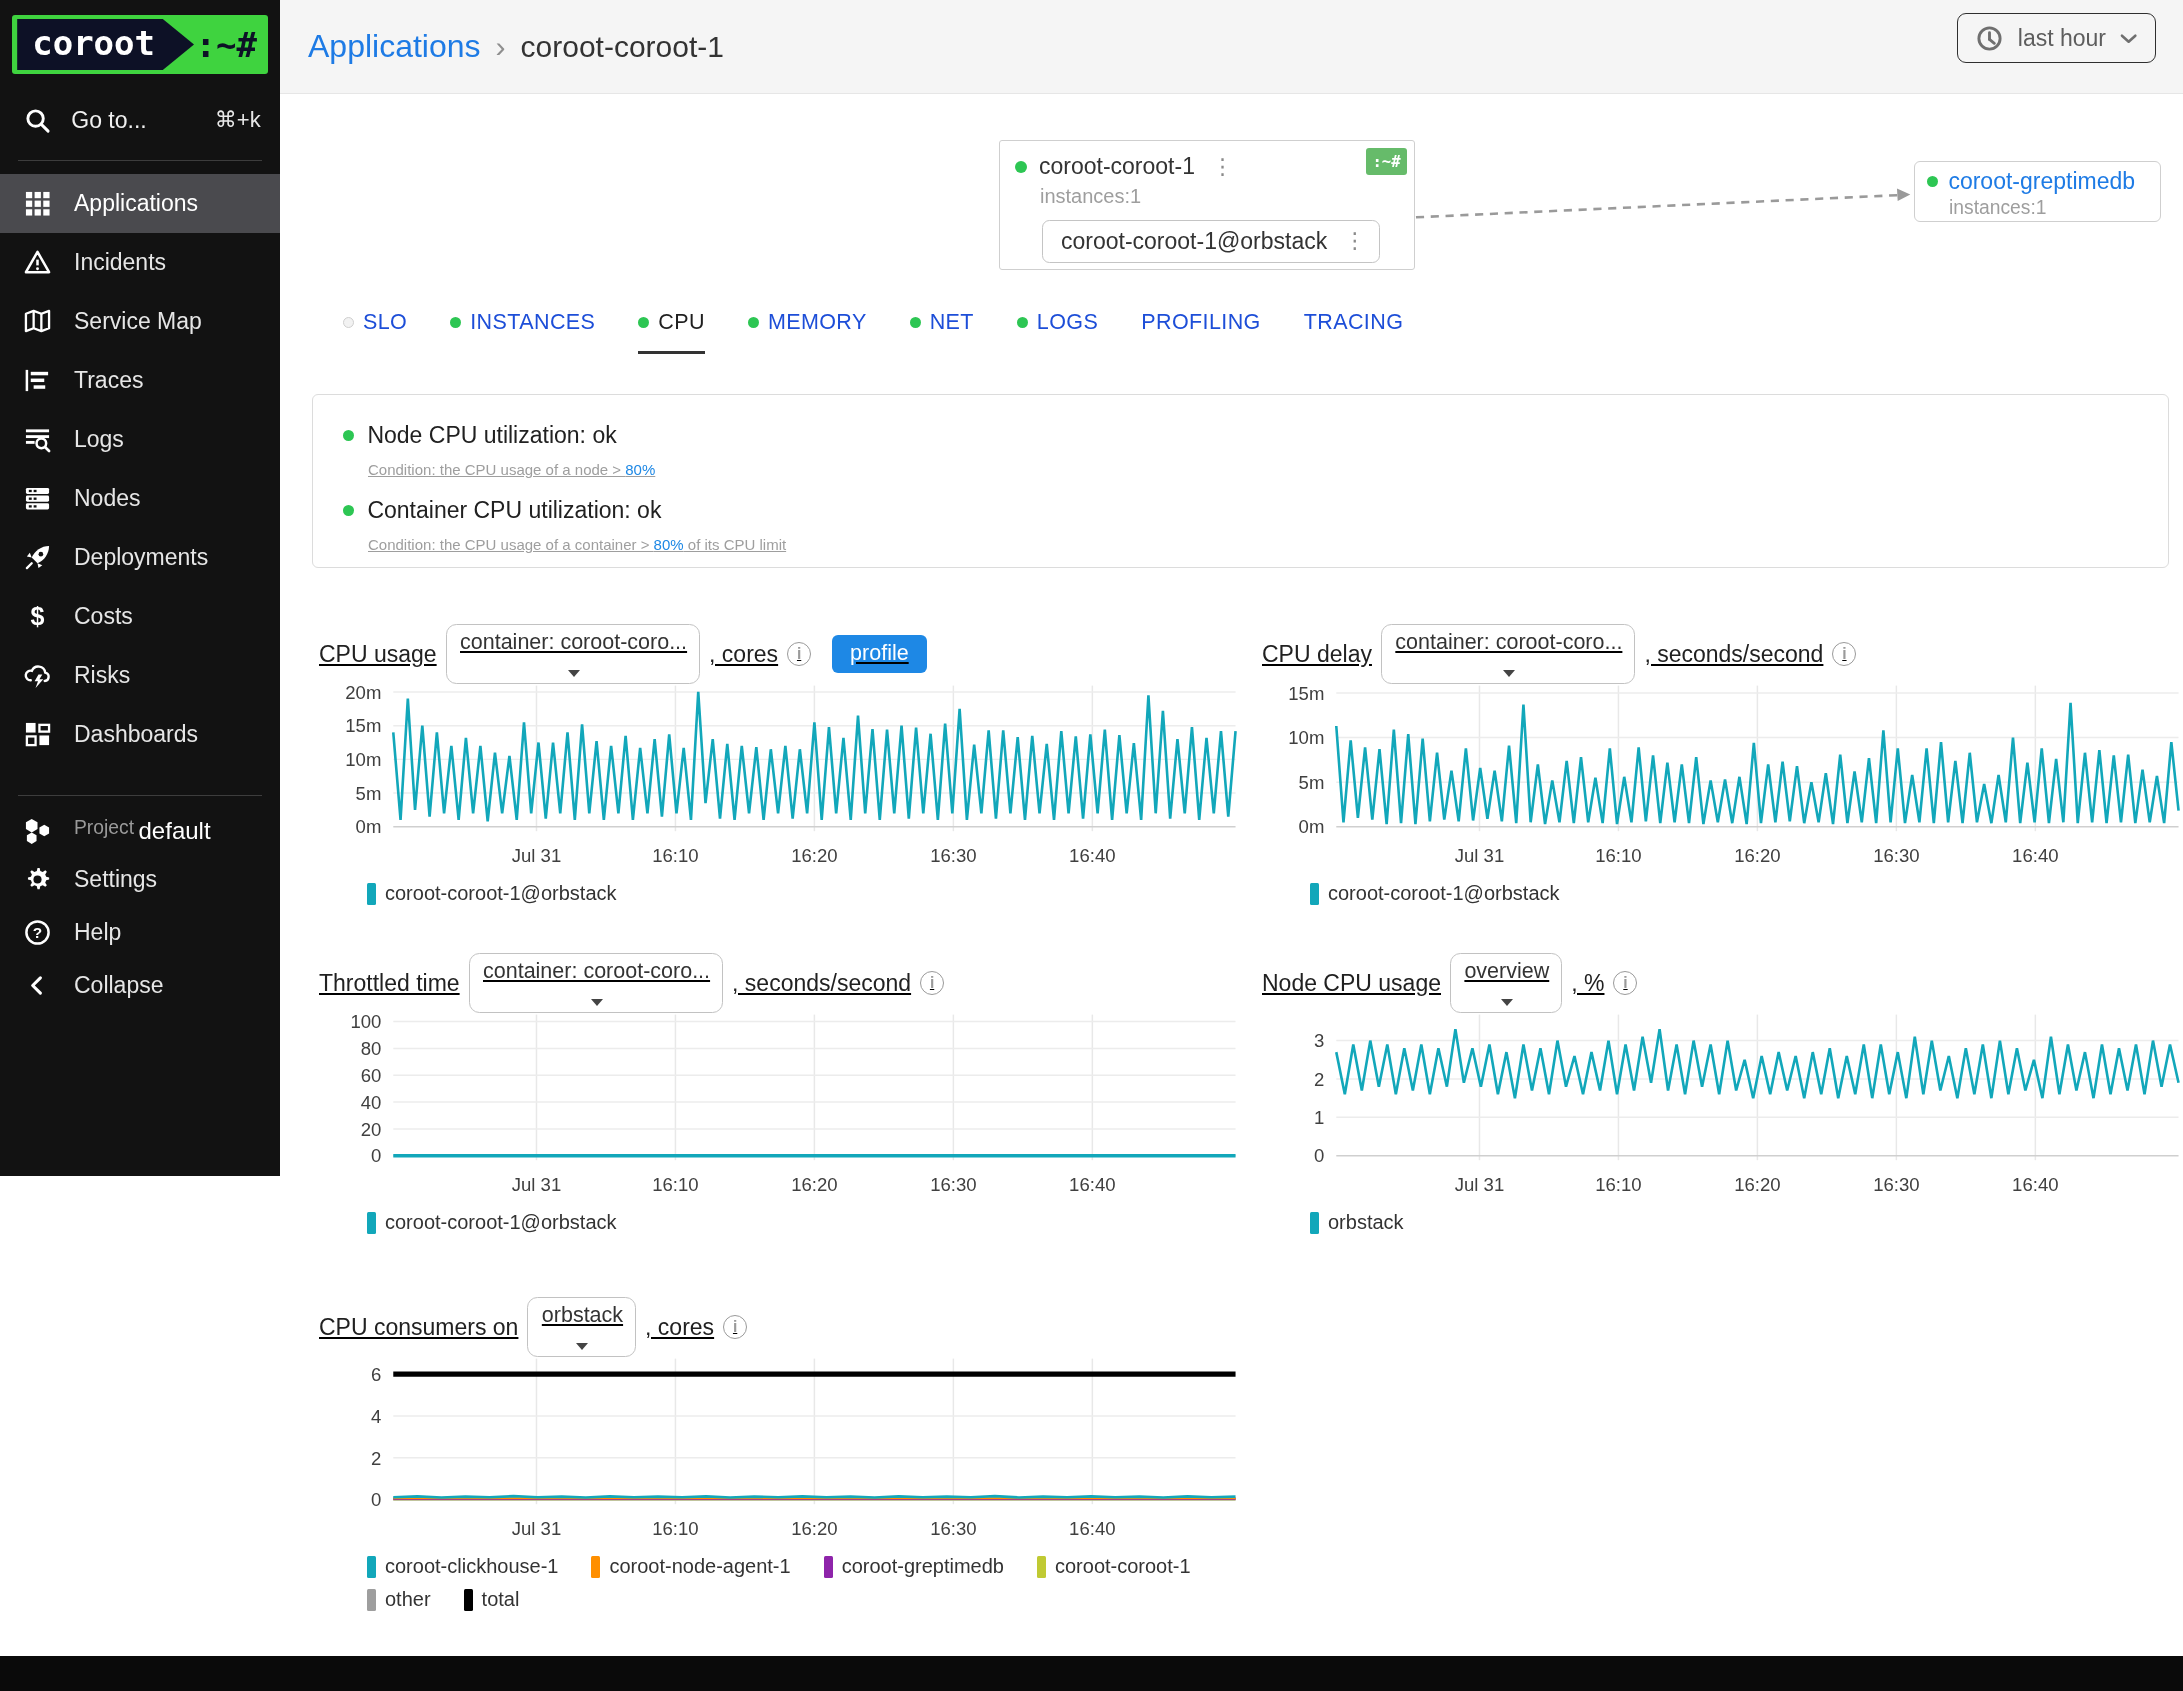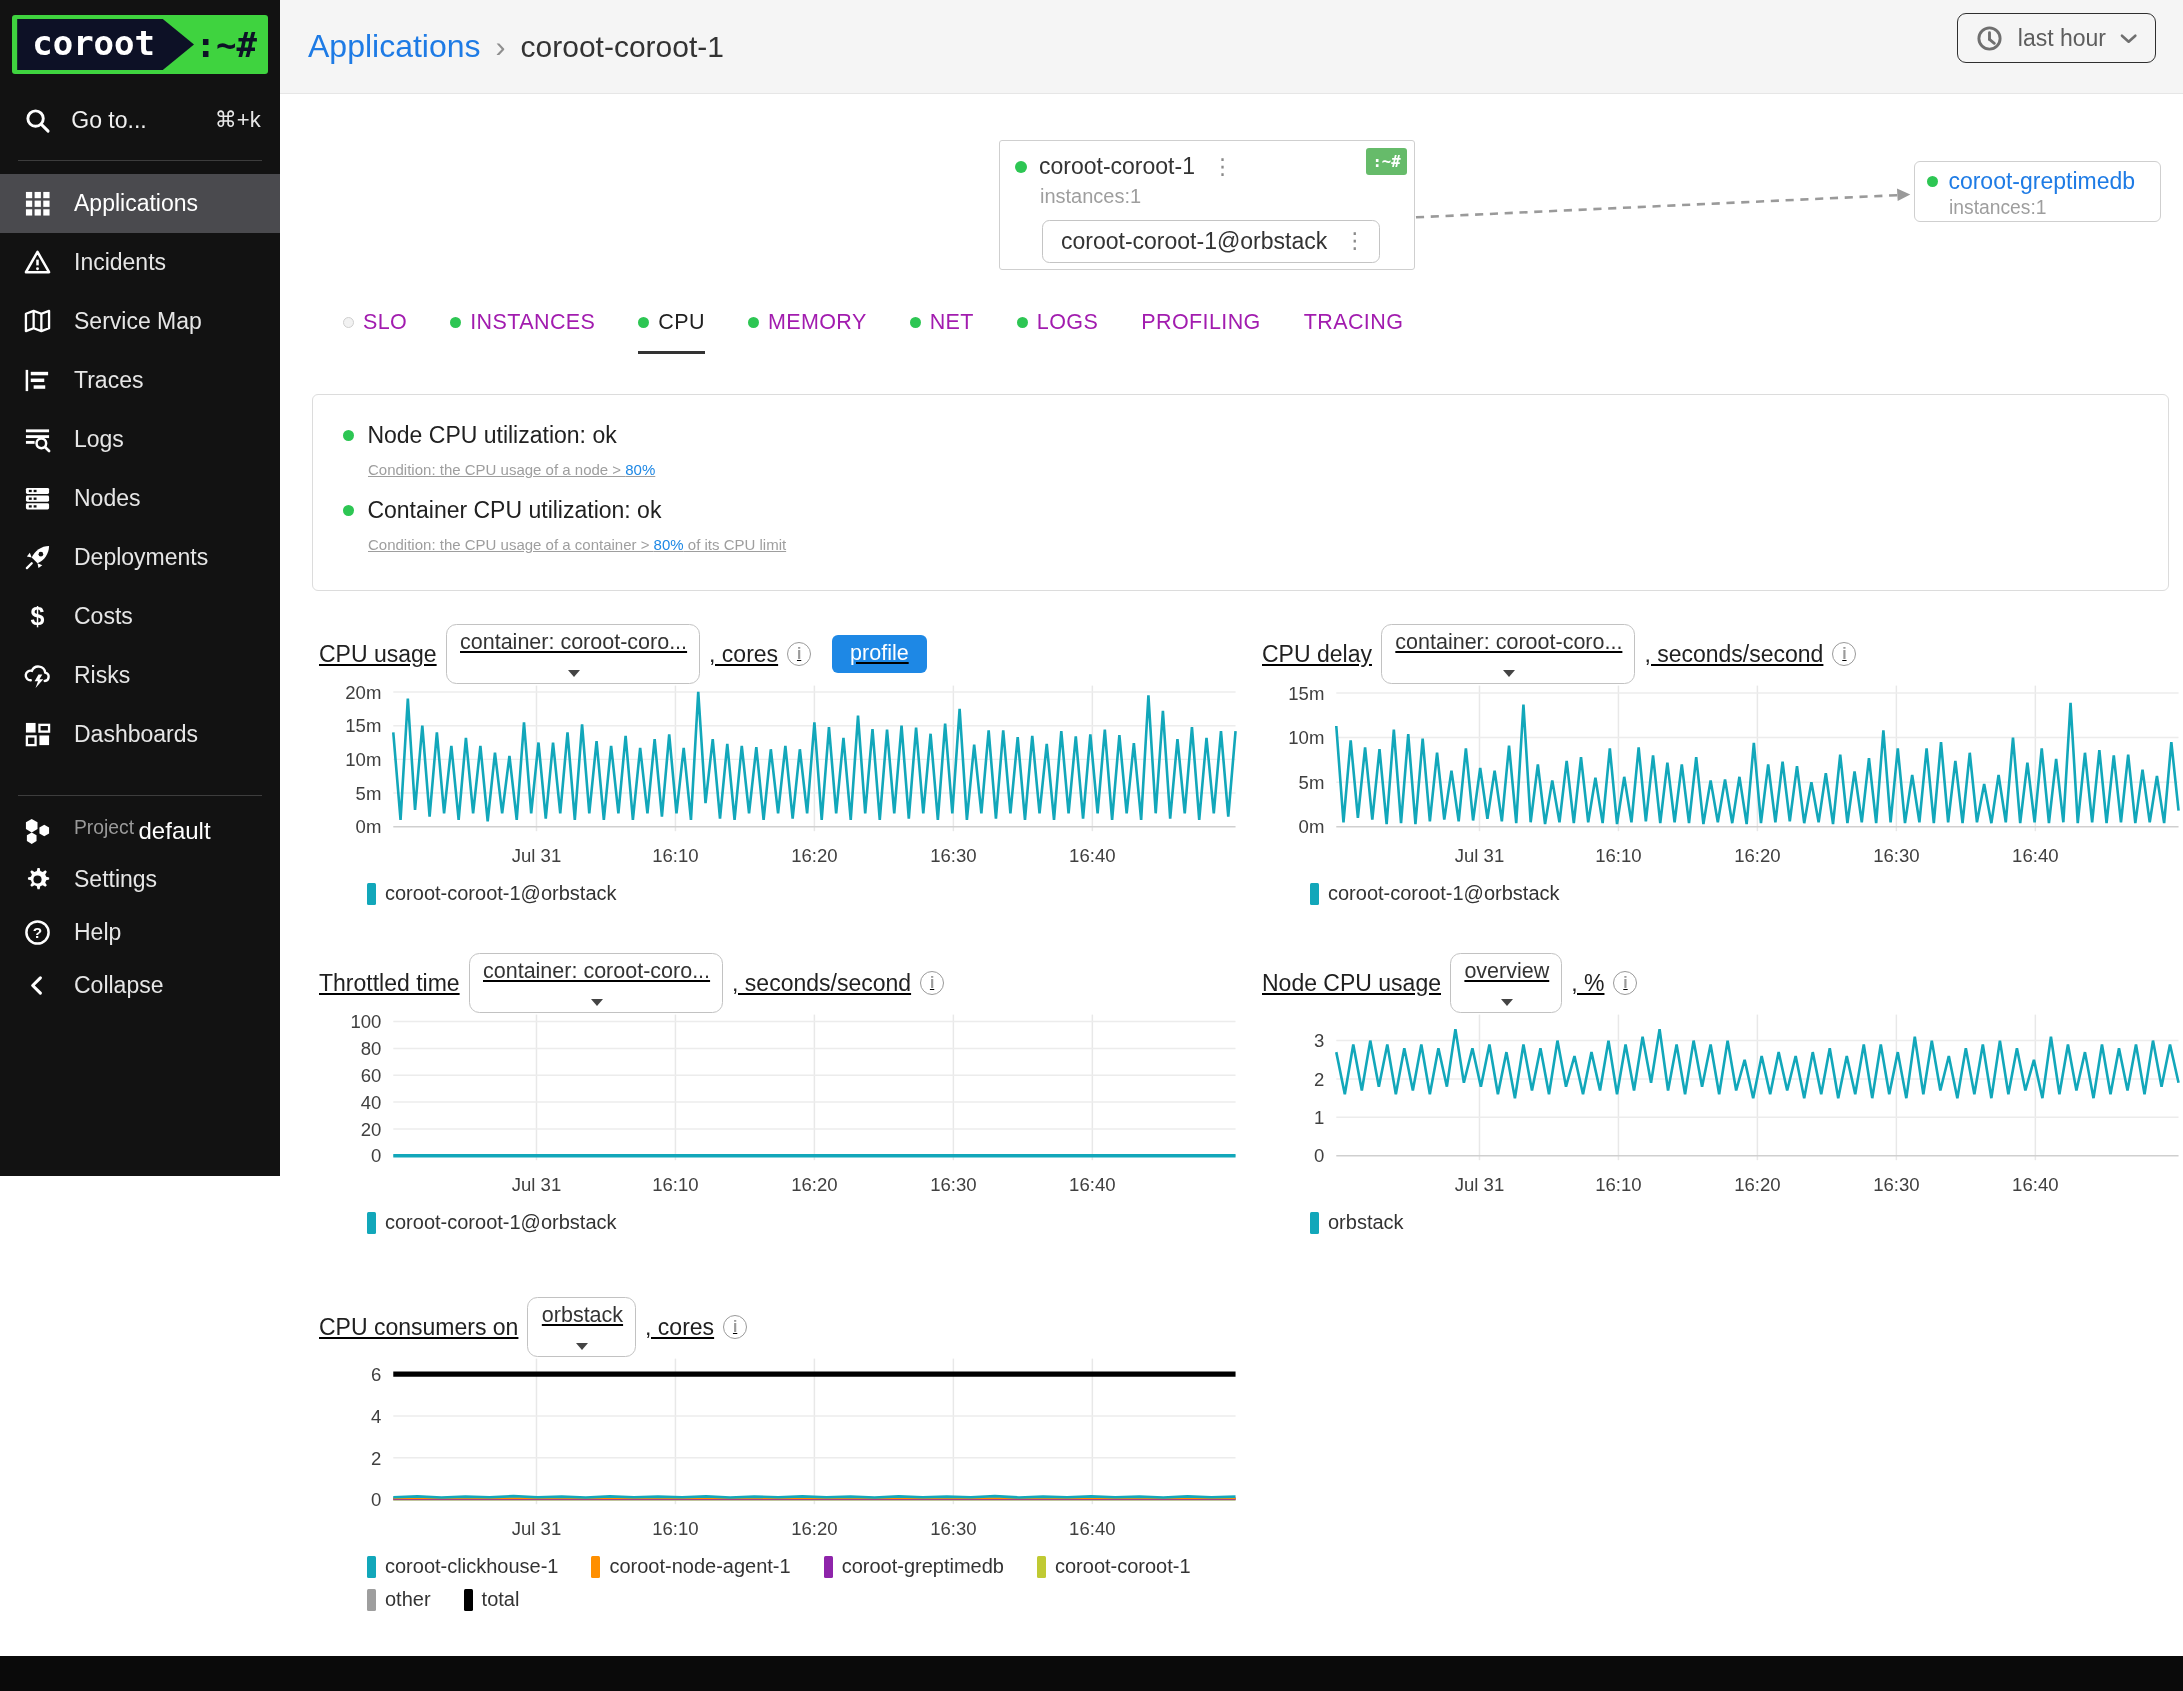--- a/index.html
+++ b/index.html
@@ -43,28 +43,28 @@
   .app-badge { position:absolute; right:7.4px; top:7.4px; background:#66BB6A; color:#ffffff; font-family:"DejaVu Sans Mono", monospace; font-size:15.6px; font-weight:bold; padding:4.5px 6px; border-radius:3px; }
   .instances { font-size:20px; color:#9e9e9e; margin:4.5px 0 0 25px; }
   .instance-box { display:inline-flex; align-items:center; gap:12px; margin:12px 0 0 27px; border:1.1px solid #c4c4c4; border-radius:7.4px; padding:7.4px 9px 7.4px 18px; font-size:23px; color:#333333; cursor:pointer; }
   .upstream-card { position:absolute; left:1914px; top:161px; width:247px; height:61px; background:#ffffff; border:1.1px solid #cfcfcf; border-radius:6px; padding:6px 12px; }
   .upstream-name { font-size:23px; color:#1E7BE5; cursor:pointer; }
   .upstream-instances { font-size:19.3px; color:#9e9e9e; margin:1.5px 0 0 22px; }
   #connector { position:absolute; left:1412px; top:167px; }
 
   
   #tabs { position:absolute; left:343px; top:310px; display:flex; gap:43px; align-items:flex-end; }
-  .tab { display:flex; align-items:center; gap:9px; font-size:21.5px; letter-spacing:0.4px; color:#a21caf; font-weight:500; padding-bottom:16.3px; border-bottom:3.7px solid transparent; cursor:pointer; }
+  .tab { display:flex; align-items:center; gap:9px; font-size:21.5px; letter-spacing:0.4px; color:#1d4ed8; font-weight:500; padding-bottom:16.3px; border-bottom:3.7px solid transparent; cursor:pointer; }
   .tab.active { color:#1f1f1f; border-bottom-color:#333333; }
   .tab-dot { width:11px; height:11px; border-radius:50%; }
   .tab-dot.green { background:#2DC653; }
   .tab-dot.gray { background:#f2f2f2; border:1.5px solid #cfcfcf; }
 
   
-  .checks-card { position:absolute; left:312px; top:394px; width:1857px; height:197px; border:1.1px solid #dcdcdc; border-radius:6px; background:#ffffff; padding:24px 30px; }
+  .checks-card { position:absolute; left:312px; top:394px; width:1857px; height:174px; border:1.1px solid #dcdcdc; border-radius:6px; background:#ffffff; padding:24px 30px; }
   .check-row { display:flex; align-items:center; gap:13.4px; margin-top:3px; }
   .check-title { font-size:23px; color:#212121; }
   .check-cond { font-size:15px; color:#9e9e9e; margin:12px 0 19.3px 25px;text-decoration:underline; }
   .thr { color:#1E88E5; cursor:pointer; }
 
   
   .chart-block { position:absolute; width:921px; }
   #b1 { left:319px; top:633px; } #b2 { left:1262px; top:633px; }
   #b3 { left:319px; top:962px; } #b4 { left:1262px; top:962px; }
   #b5 { left:319px; top:1306px; }

